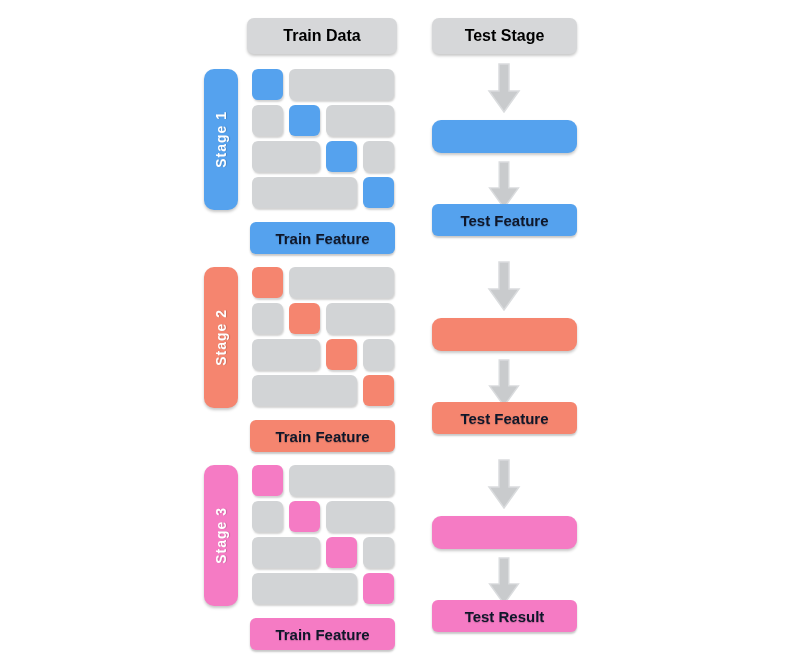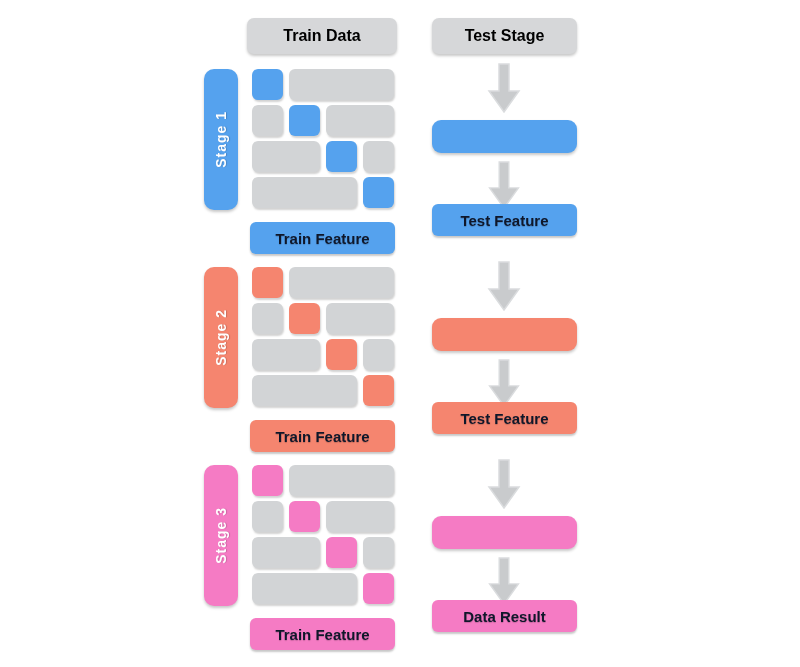--- a/index.html
+++ b/index.html
@@ -150,16 +150,16 @@
       <svg viewBox="0 0 34 50">
           <path d="M12 1 H22 V28 H32 L17 49 L2 28 H12 Z" fill="#c9cbcd" stroke="#dadcde" stroke-width="1.5"></path>
         </svg>
     </div>
     <div class="test-bar"></div>
     <div class="arrow arrow-2">
       <svg viewBox="0 0 34 50">
           <path d="M12 1 H22 V28 H32 L17 49 L2 28 H12 Z" fill="#c9cbcd" stroke="#dadcde" stroke-width="1.5"></path>
         </svg>
     </div>
-    <div class="pill test-pill">Data Result</div>
+    <div class="pill test-pill">Test Result</div>
   </section>
 
 </div>
 
 </body></html>

